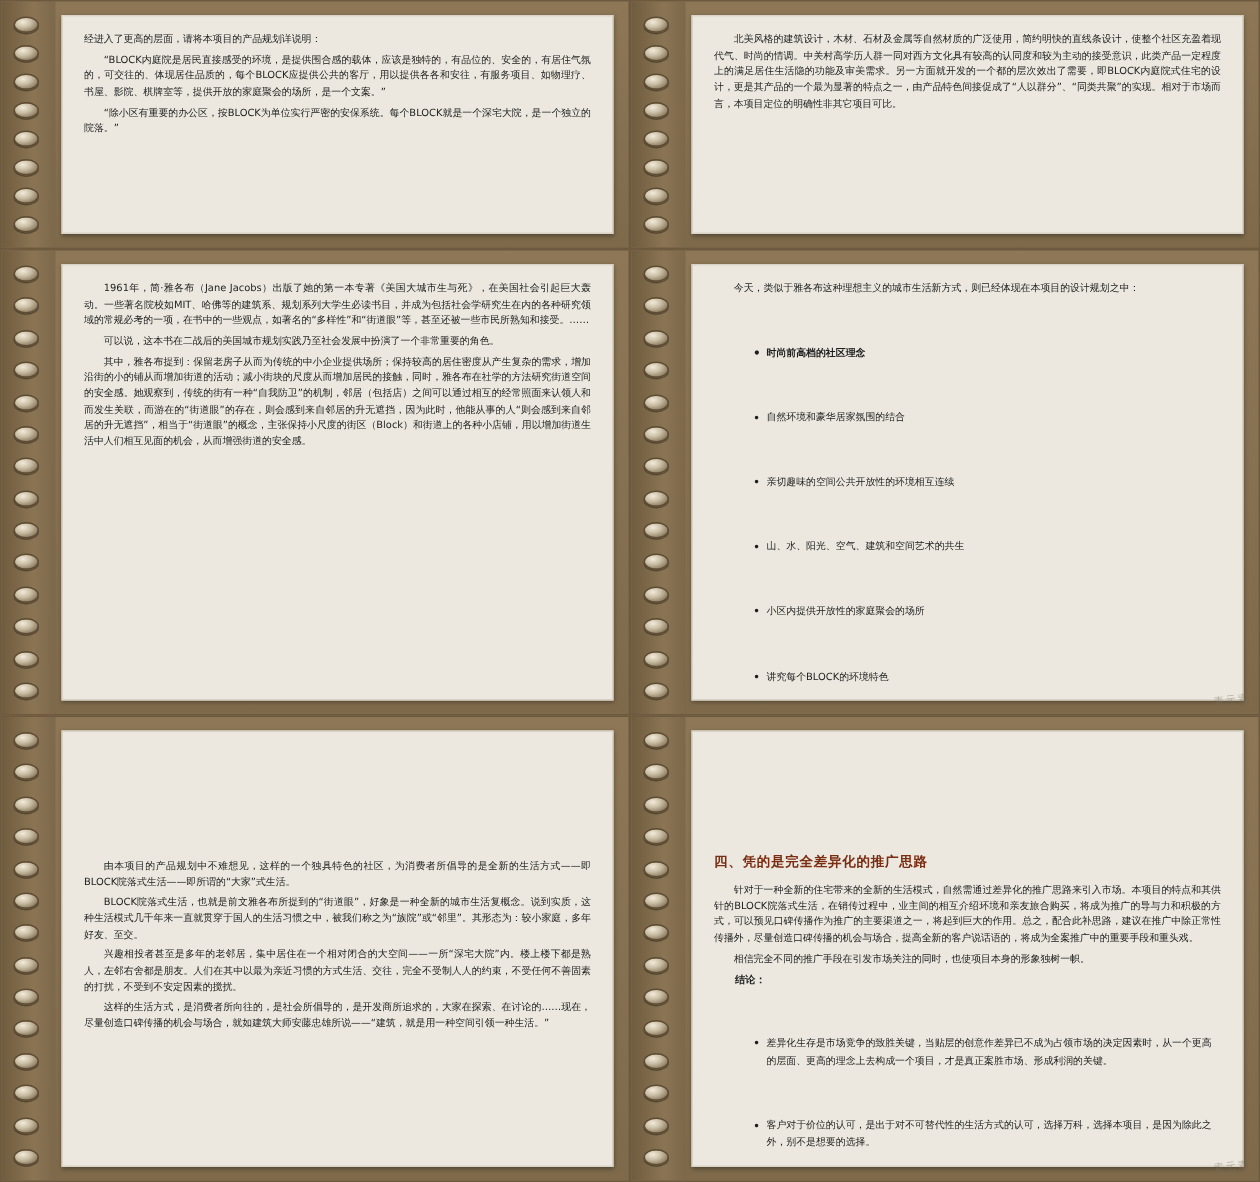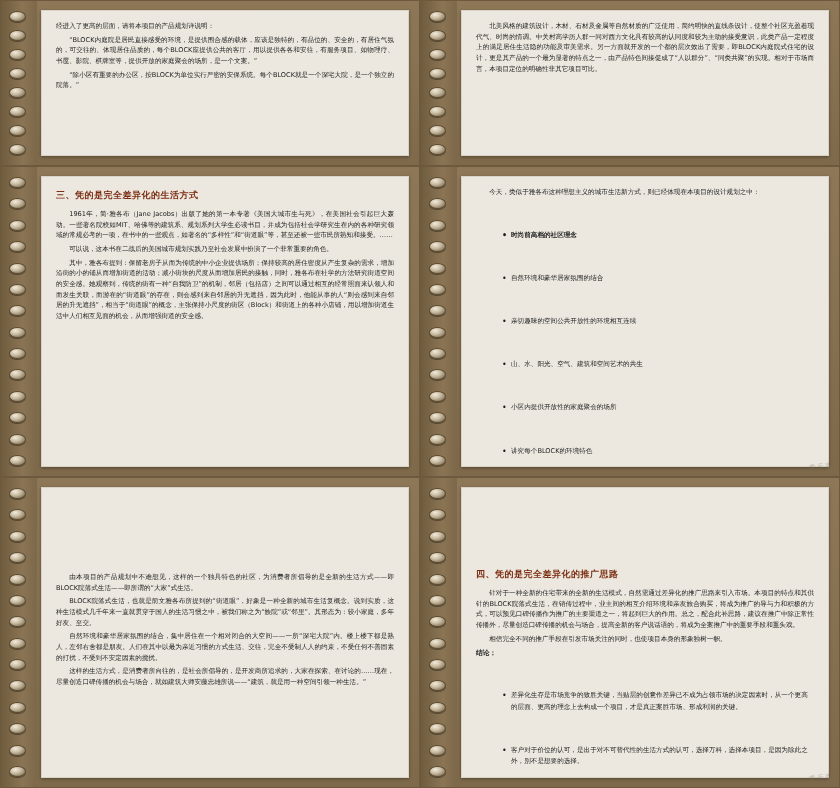--- a/index.html
+++ b/index.html
@@ -76,21 +76,21 @@
     position:relative;
     padding-left:9px;
     margin-top:32px;
   }
   ul.bullets li:before{
     content:"•";
     position:absolute;left:0;top:-1px;
     color:#1d1d1d;font-size:8px;
   }
   ul.bullets li.strong{font-weight:bold;}
-  .concl{font-weight:bold;font-size:6.8px;margin:4px 0 2px 0;color:#1d1d1d;}
+  .concl{font-weight:bold;font-size:6.8px;margin:4px 0 2px 14px;color:#1d1d1d;}
   .watermark{
     position:absolute;right:6px;bottom:4px;
     font-size:7px;color:rgba(120,110,95,.45);
     letter-spacing:1px;
     transform:rotate(-6deg);
     pointer-events:none;
   }
 </style>
 </head>
 <body>
@@ -145,21 +145,20 @@
       <div class="ring"></div>
       <div class="ring"></div>
       <div class="ring"></div>
       <div class="ring"></div>
       <div class="ring"></div>
       <div class="ring"></div>
       <div class="ring"></div>
       <div class="ring"></div>
     </div>
     <div class="paper">
-      <div class="title">三、凭的是完全差异化的生活方式</div>
       <p class="body">1961年，简·雅各布（Jane Jacobs）出版了她的第一本专著《美国大城市生与死》，在美国社会引起巨大轰动。一些著名院校如MIT、哈佛等的建筑系、规划系列大学生必读书目，并成为包括社会学研究生在内的各种研究领域的常规必考的一项，在书中的一些观点，如著名的“多样性”和“街道眼”等，甚至还被一些市民所熟知和接受。……</p>
       <p class="body">可以说，这本书在二战后的美国城市规划实践乃至社会发展中扮演了一个非常重要的角色。</p>
       <p class="body">其中，雅各布提到：保留老房子从而为传统的中小企业提供场所；保持较高的居住密度从产生复杂的需求，增加沿街的小的铺从而增加街道的活动；减小街块的尺度从而增加居民的接触，同时，雅各布在社学的方法研究街道空间的安全感。她观察到，传统的街有一种“自我防卫”的机制，邻居（包括店）之间可以通过相互的经常照面来认领人和而发生关联，而游在的“街道眼”的存在，则会感到来自邻居的升无遮挡，因为此时，他能从事的人“则会感到来自邻居的升无遮挡”，相当于“街道眼”的概念，主张保持小尺度的街区（Block）和街道上的各种小店铺，用以增加街道生活中人们相互见面的机会，从而增强街道的安全感。</p>
     </div>
   </div>
 
   <div class="slide">
     <div class="binding"></div>
     <div class="rings">
       <div class="ring"></div>
@@ -206,21 +205,21 @@
       <div class="ring"></div>
       <div class="ring"></div>
       <div class="ring"></div>
       <div class="ring"></div>
       <div class="ring"></div>
       <div class="ring"></div>
     </div>
     <div class="paper">
       <p class="body" style="margin-top:74px">由本项目的产品规划中不难想见，这样的一个独具特色的社区，为消费者所倡导的是全新的生活方式——即BLOCK院落式生活——即所谓的“大家”式生活。</p>
       <p class="body">BLOCK院落式生活，也就是前文雅各布所提到的“街道眼”，好象是一种全新的城市生活复概念。说到实质，这种生活模式几千年来一直就贯穿于国人的生活习惯之中，被我们称之为“族院”或“邻里”。其形态为：较小家庭，多年好友、至交。</p>
-      <p class="body">自然环境和豪华居家氛围的结合，集中居住在一个相对闭合的大空间——一所“深宅大院”内。楼上楼下都是熟人，左邻右舍都是朋友。人们在其中以最为亲近习惯的方式生活、交往，完全不受制人人的约束，不受任何不善固素的打扰，不受到不安定因素的搅扰。</p>
+      <p class="body">兴趣相投者甚至是多年的老邻居，集中居住在一个相对闭合的大空间——一所“深宅大院”内。楼上楼下都是熟人，左邻右舍都是朋友。人们在其中以最为亲近习惯的方式生活、交往，完全不受制人人的约束，不受任何不善固素的打扰，不受到不安定因素的搅扰。</p>
       <p class="body">这样的生活方式，是消费者所向往的，是社会所倡导的，是开发商所追求的，大家在探索、在讨论的……现在，尽量创造口碑传播的机会与场合，就如建筑大师安藤忠雄所说——“建筑，就是用一种空间引领一种生活。”</p>
     </div>
   </div>
 
   <div class="slide">
     <div class="binding"></div>
     <div class="rings">
       <div class="ring"></div>
       <div class="ring"></div>
       <div class="ring"></div>

